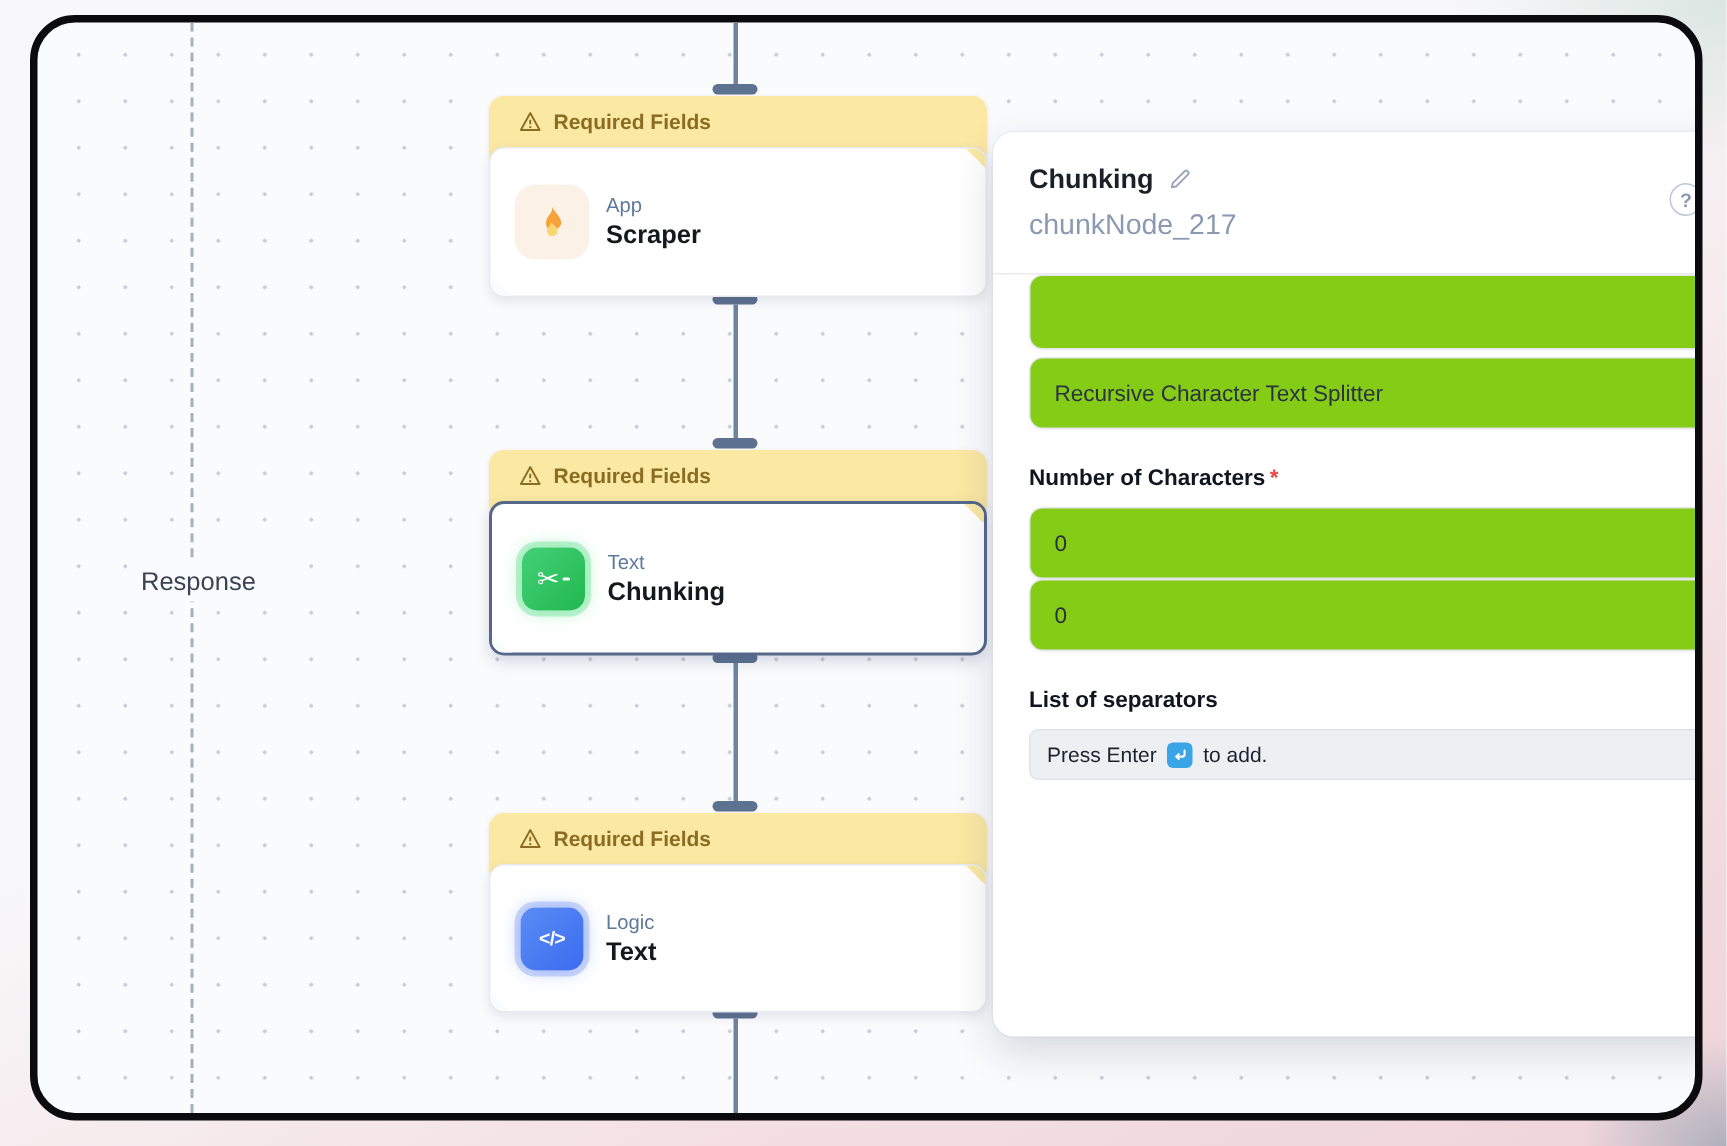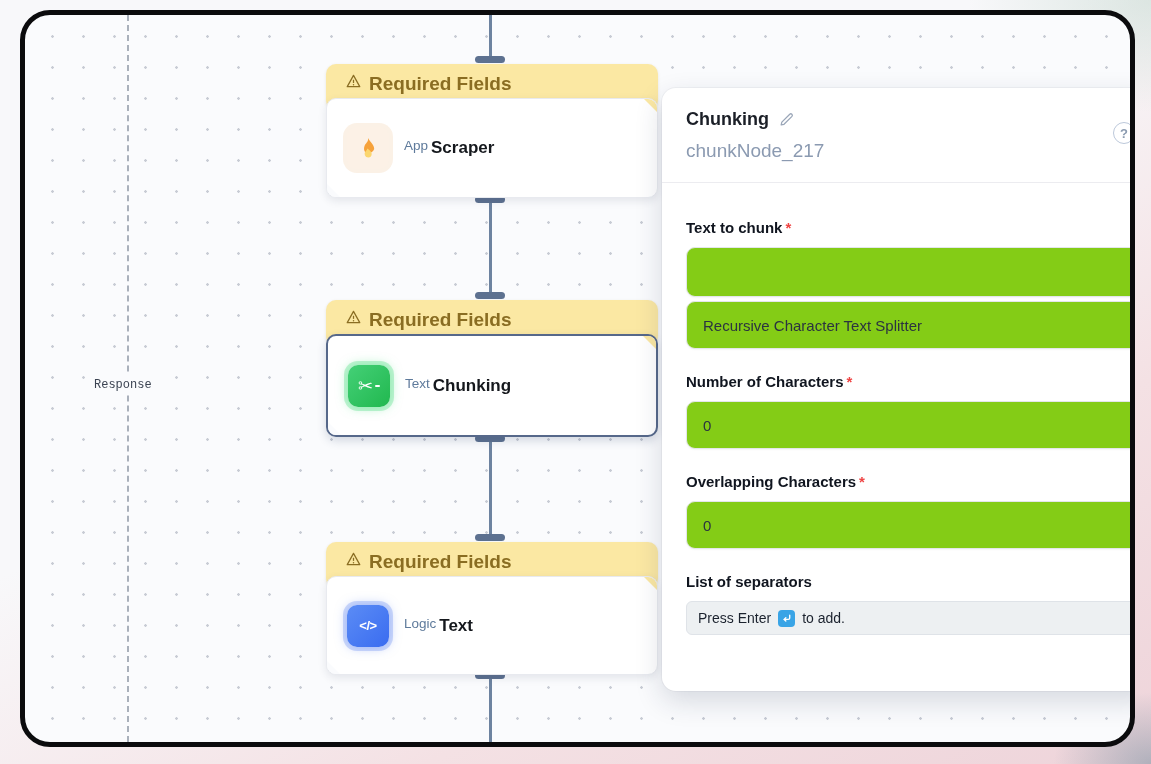--- a/index.html
+++ b/index.html
@@ -16,51 +16,51 @@
     border:5px solid #0b0b0d; border-radius:30px; background:#fafbfd; overflow:hidden; }
 
   .canvas { position:absolute; inset:0;
     background-image: radial-gradient(circle, #c8ccd5 1.15px, rgba(0,0,0,0) 1.5px);
     background-size: 31px 31px; background-position: 12px 6px; }
 
   
   .guide { position:absolute; left:102px; top:0; bottom:0; width:0;
     border-left:2px dashed #a9b0bb; }
   .edge-label { position:absolute; left:62px; top:360px; padding:3px 7px;
-    background:#fafbfd; font-size:12px; color:#3b4352;font-family:Liberation Mono, monospace; }
+    background:#fafbfd; font-size:17px; color:#3b4352; }
 
   
   .vline { position:absolute; left:464px; width:2.5px; background:#6d83a0; }
   .cap { position:absolute; left:450px; width:30px; height:7px;
     background:#5d7190; border-radius:3.5px; }
 
   
   .node { position:absolute; left:301px; width:332px; }
   .banner { position:absolute; left:0; right:0; top:0; height:46px;
     background:#fbe8a3; border-radius:10px; display:flex; align-items:flex-start;
-    padding:9px 0 0 20px; gap:8px; color:#8a6d22; font-size:19px; font-weight:700;
+    padding:9px 0 0 20px; gap:8px; color:#8a6d22; font-size:14px; font-weight:700;
     box-shadow:0 1px 3px rgba(120,100,30,.15); }
   .banner svg { margin-top:1px; }
   .card { position:absolute; left:0; right:0; background:#fff; border-radius:10px;
     border:1px solid #e8eaef; box-shadow:0 3px 8px rgba(25,39,68,.10); z-index:2;
     display:flex; align-items:center; gap:15px; padding:0 20px; overflow:hidden; }
   .card.selected { border:2px solid #56688a; box-shadow:0 4px 10px rgba(40,60,100,.18); }
   .bevel-tr { position:absolute; top:-1px; right:-1px; width:0; height:0;
     border-top:15px solid #fbe8a3; border-left:15px solid transparent; z-index:3; }
   .bevel-bl { position:absolute; bottom:-1px; left:-1px; width:0; height:0;
     border-bottom:15px solid #fafbfd; border-right:15px solid transparent; z-index:3; }
   .tile { width:42px; height:42px; border-radius:10px; flex:0 0 auto;
     display:flex; align-items:center; justify-content:center; }
   .tile.flame { background:#fcf1e6; box-shadow:0 0 0 4px rgba(250,235,220,.7); }
   .tile.green { background:linear-gradient(135deg,#44d077,#21b84f); color:#fff; font-size:18px;
     box-shadow:0 0 0 4px rgba(74,222,128,.32), 0 0 12px rgba(74,222,128,.55); }
   .tile.blue  { background:linear-gradient(135deg,#5b8cf5,#3a6cf0); color:#fff;
     font-size:13px; font-weight:700; letter-spacing:-0.5px;
     box-shadow:0 0 0 4px rgba(90,130,240,.28), 0 0 12px rgba(90,130,240,.5); }
-  .node-text { display:flex; flex-direction:row; gap:3px; }
+  .node-text { display:flex; flex-direction:column; gap:3px; }
   .node-cat { font-size:13.5px; color:#5e7a9b; }
   .node-title { font-size:17px; font-weight:700; color:#15181d; }
 
   
   .panel { position:absolute; left:637px; top:73px; width:492px; height:603px;
     background:#fff; border-radius:14px; z-index:6;
     box-shadow:0 10px 28px rgba(25,39,68,.16), 0 0 0 1px rgba(20,30,50,.04);
     padding:18px 12px 0 24px; }
   .panel-title-row { display:flex; align-items:center; gap:9px; height:26px; }
   .panel-title { font-size:18px; font-weight:700; color:#1b1f27; }
@@ -183,31 +183,29 @@
         <div class="panel-title-row">
           <span class="panel-title">Chunking</span>
           <svg width="17" height="17" viewBox="0 0 24 24">
             <path d="M4.5 19.5l.9-3.8L16.6 4.5a2.2 2.2 0 0 1 3.1 3.1L8.5 18.8l-4 .7z" fill="none" stroke="#9aa6b8" stroke-width="1.8" stroke-linejoin="round"></path>
           </svg>
         </div>
         <div class="node-id">chunkNode_217</div>
         <div class="help">?</div>
         <div class="divider"></div>
 
-        <div class="f-label first"><span>Text to chunk</span><span class="req">*</span></div>
         <textarea class="t-input" style=""></textarea>
 
         <div class="sel">
           <span>Recursive Character Text Splitter</span>
         </div>
 
         <div class="f-label"><span>Number of Characters</span><span class="req">*</span></div>
         <input class="n-input" value="0" style="">
 
-        <div class="f-label"><span>Overlapping Characters</span><span class="req">*</span></div>
         <input class="n-input" value="0" style="">
 
         <div class="f-label"><span>List of separators</span></div>
         <div class="tag-input">
           <span>Press Enter</span>
           <span class="enter-key">
             <svg width="11" height="11" viewBox="0 0 24 24">
               <path d="M19 5v6a3 3 0 0 1-3 3H7" fill="none" stroke="#fff" stroke-width="3" stroke-linecap="round" stroke-linejoin="round"></path>
               <path d="M10.5 10.5 L7 14 L10.5 17.5" fill="none" stroke="#fff" stroke-width="3" stroke-linecap="round" stroke-linejoin="round"></path>
             </svg>

